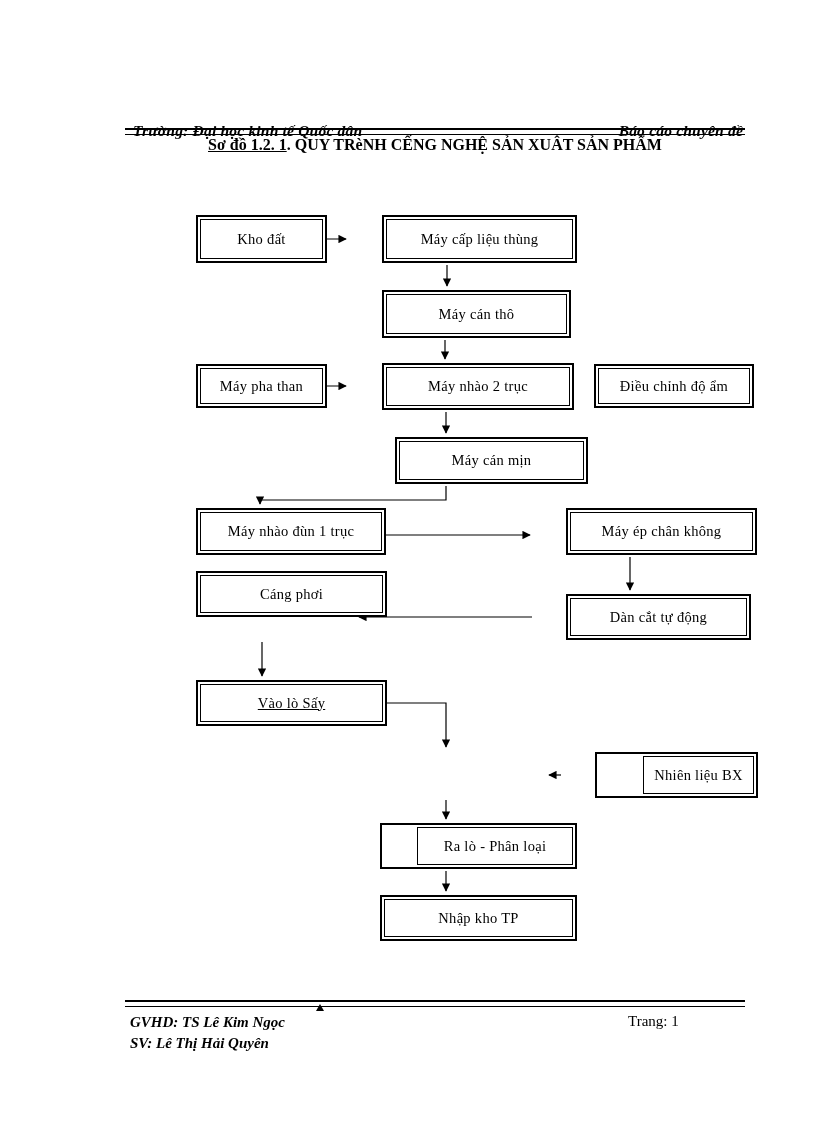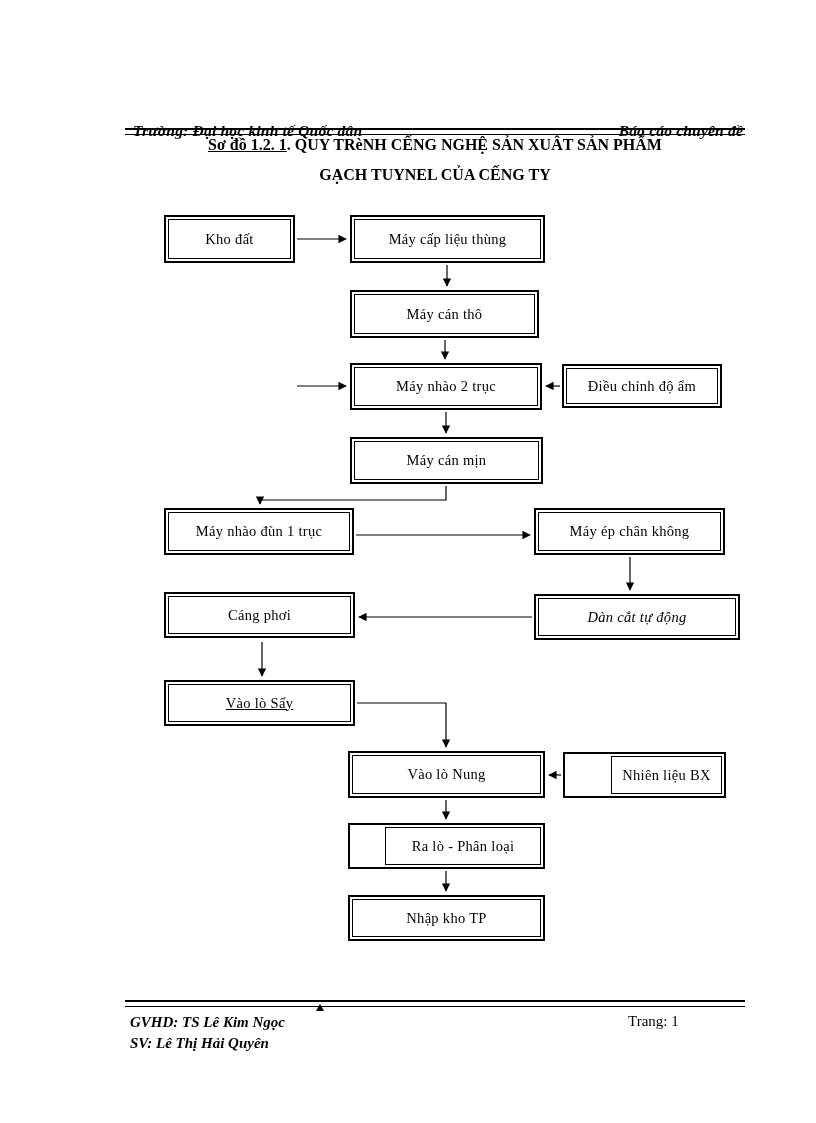--- a/index.html
+++ b/index.html
@@ -88,21 +88,21 @@
     width: 100%;
     height: 100%;
     border: 1px solid #000;
     display: flex;
     align-items: center;
     justify-content: center;
     font-size: 14.5px;
     white-space: nowrap;
     letter-spacing: 0.3px;
   }
-  .node.thick { border-width: 2px; }
+  .node.thick { border-width: 2px; margin-left: 32px; }
 
   
   #footer-rule {
     position: absolute;
     left: 125px;
     top: 1000px;
     width: 620px;
     height: 4px;
     border-top: 2px solid #000;
     border-bottom: 1px solid #000;
@@ -138,21 +138,20 @@
 
 <div id="page">
 
   <div id="header-row">
     <span>Trường: Đại học kinh tế Quốc dân</span>
     <span>Báo cáo chuyên đề</span>
   </div>
   <div id="header-rule"></div>
 
   <div id="title-line1"><span class="schema-no">Sơ đồ 1.2. 1</span><span>. QUY TRèNH CẾNG NGHỆ SẢN XUÂT SẢN PHẨM</span></div>
-  <div id="title-line2">GẠCH TUYNEL CỦA CẾNG TY</div>
 
   <svg id="flow-edges" width="816" height="1123" style="position:absolute;left:0;top:0;">
     <defs>
       <marker id="ah" viewBox="0 0 10 10" refX="9" refY="5" markerWidth="7" markerHeight="7" orient="auto-start-reverse">
         <path d="M 0 0 L 10 5 L 0 10 z" fill="#000"></path>
       </marker>
     </defs>
     <g stroke="#000" stroke-width="1.2" fill="none" marker-end="url(#ah)">
       <path d="M 297 239 L 346 239"></path>
       <path d="M 447 265 L 447 286"></path>
@@ -175,46 +174,46 @@
   <div id="flow">
       <div class="node thick" style="left: 164px; top: 215px; width: 131px; height: 48px;">
         <div class="inner">Kho đất</div>
       </div>
       <div class="node thick" style="left: 350px; top: 215px; width: 195px; height: 48px;">
         <div class="inner">Máy cấp liệu thùng</div>
       </div>
       <div class="node thick" style="left: 350px; top: 290px; width: 189px; height: 48px;">
         <div class="inner">Máy cán thô</div>
       </div>
+      <div class="node thick" style="left: 164px; top: 364px; width: 131px; height: 44px;">
+        <div class="inner">Máy pha than</div>
+      </div>
       <div class="node thick" style="left: 350px; top: 363px; width: 192px; height: 47px;">
         <div class="inner">Máy nhào 2 trục</div>
       </div>
       <div class="node thick" style="left: 562px; top: 364px; width: 160px; height: 44px;">
         <div class="inner">Điều chỉnh độ ẩm</div>
       </div>
-      <div class="node thick" style="left: 350px; top: 437px; width: 193px; height: 47px;">
+      <div class="node thick" style="left: 363px; top: 437px; width: 193px; height: 47px;">
         <div class="inner">Máy cán mịn</div>
       </div>
       <div class="node thick" style="left: 164px; top: 508px; width: 190px; height: 47px;">
         <div class="inner">Máy nhào đùn 1 trục</div>
       </div>
       <div class="node thick" style="left: 534px; top: 508px; width: 191px; height: 47px;">
         <div class="inner">Máy ép chân không</div>
       </div>
-      <div class="node thick" style="left: 164px; top: 592px; width: 191px; height: 46px;">
+      <div class="node thick" style="left: 164px; top: 571px; width: 191px; height: 46px;">
         <div class="inner">Cáng phơi</div>
       </div>
-      <div class="node thick" style="left: 534px; top: 594px; width: 206px; height: 46px; font-style: italic;">
+      <div class="node thick" style="left: 534px; top: 594px; width: 185px; height: 46px;">
         <div class="inner">Dàn cắt tự động</div>
       </div>
       <div class="node thick" style="left: 164px; top: 680px; width: 191px; height: 46px; text-decoration: underline;">
         <div class="inner">Vào lò Sấy</div>
-      </div>
-      <div class="node thick" style="left: 348px; top: 751px; width: 197px; height: 47px;">
-        <div class="inner">Vào lò Nung</div>
       </div>
       <div class="node thick" style="left: 563px; top: 752px; width: 163px; height: 46px; padding-left: 46px;">
         <div class="inner">Nhiên liệu BX</div>
       </div>
       <div class="node thick" style="left: 348px; top: 823px; width: 197px; height: 46px; padding-left: 35px;">
         <div class="inner">Ra lò - Phân loại</div>
       </div>
       <div class="node thick" style="left: 348px; top: 895px; width: 197px; height: 46px;">
         <div class="inner">Nhập kho TP</div>
       </div>

